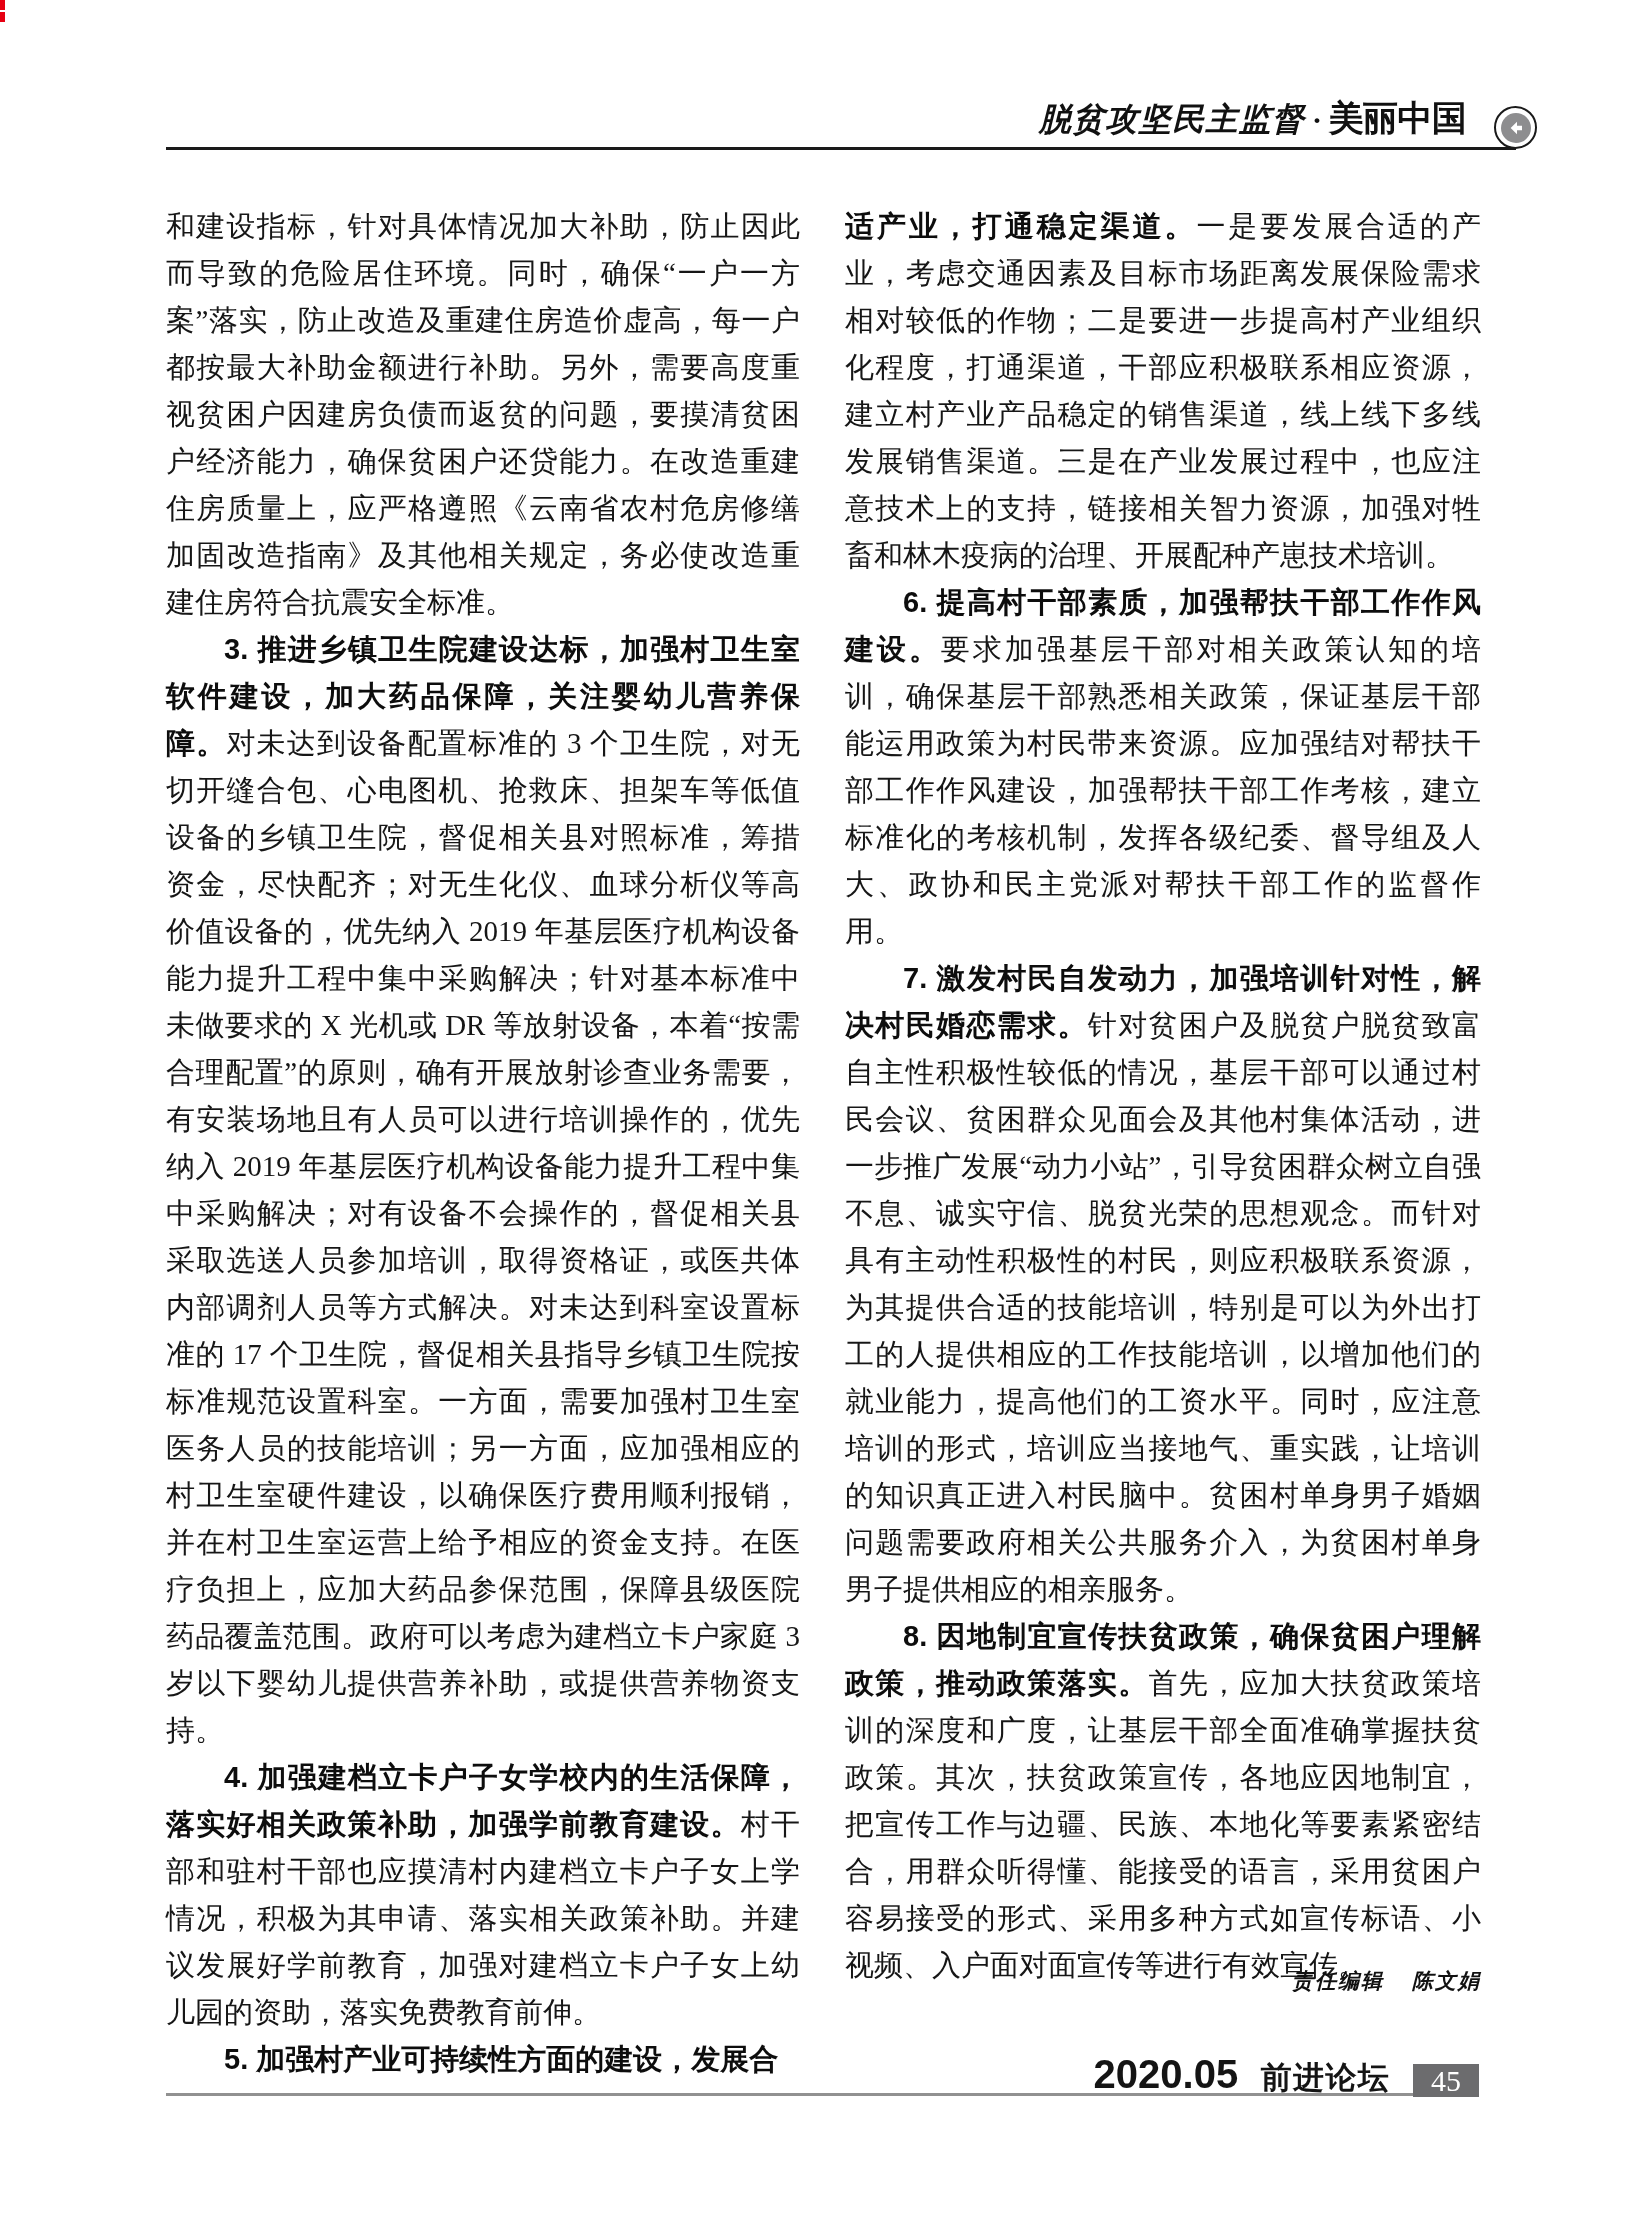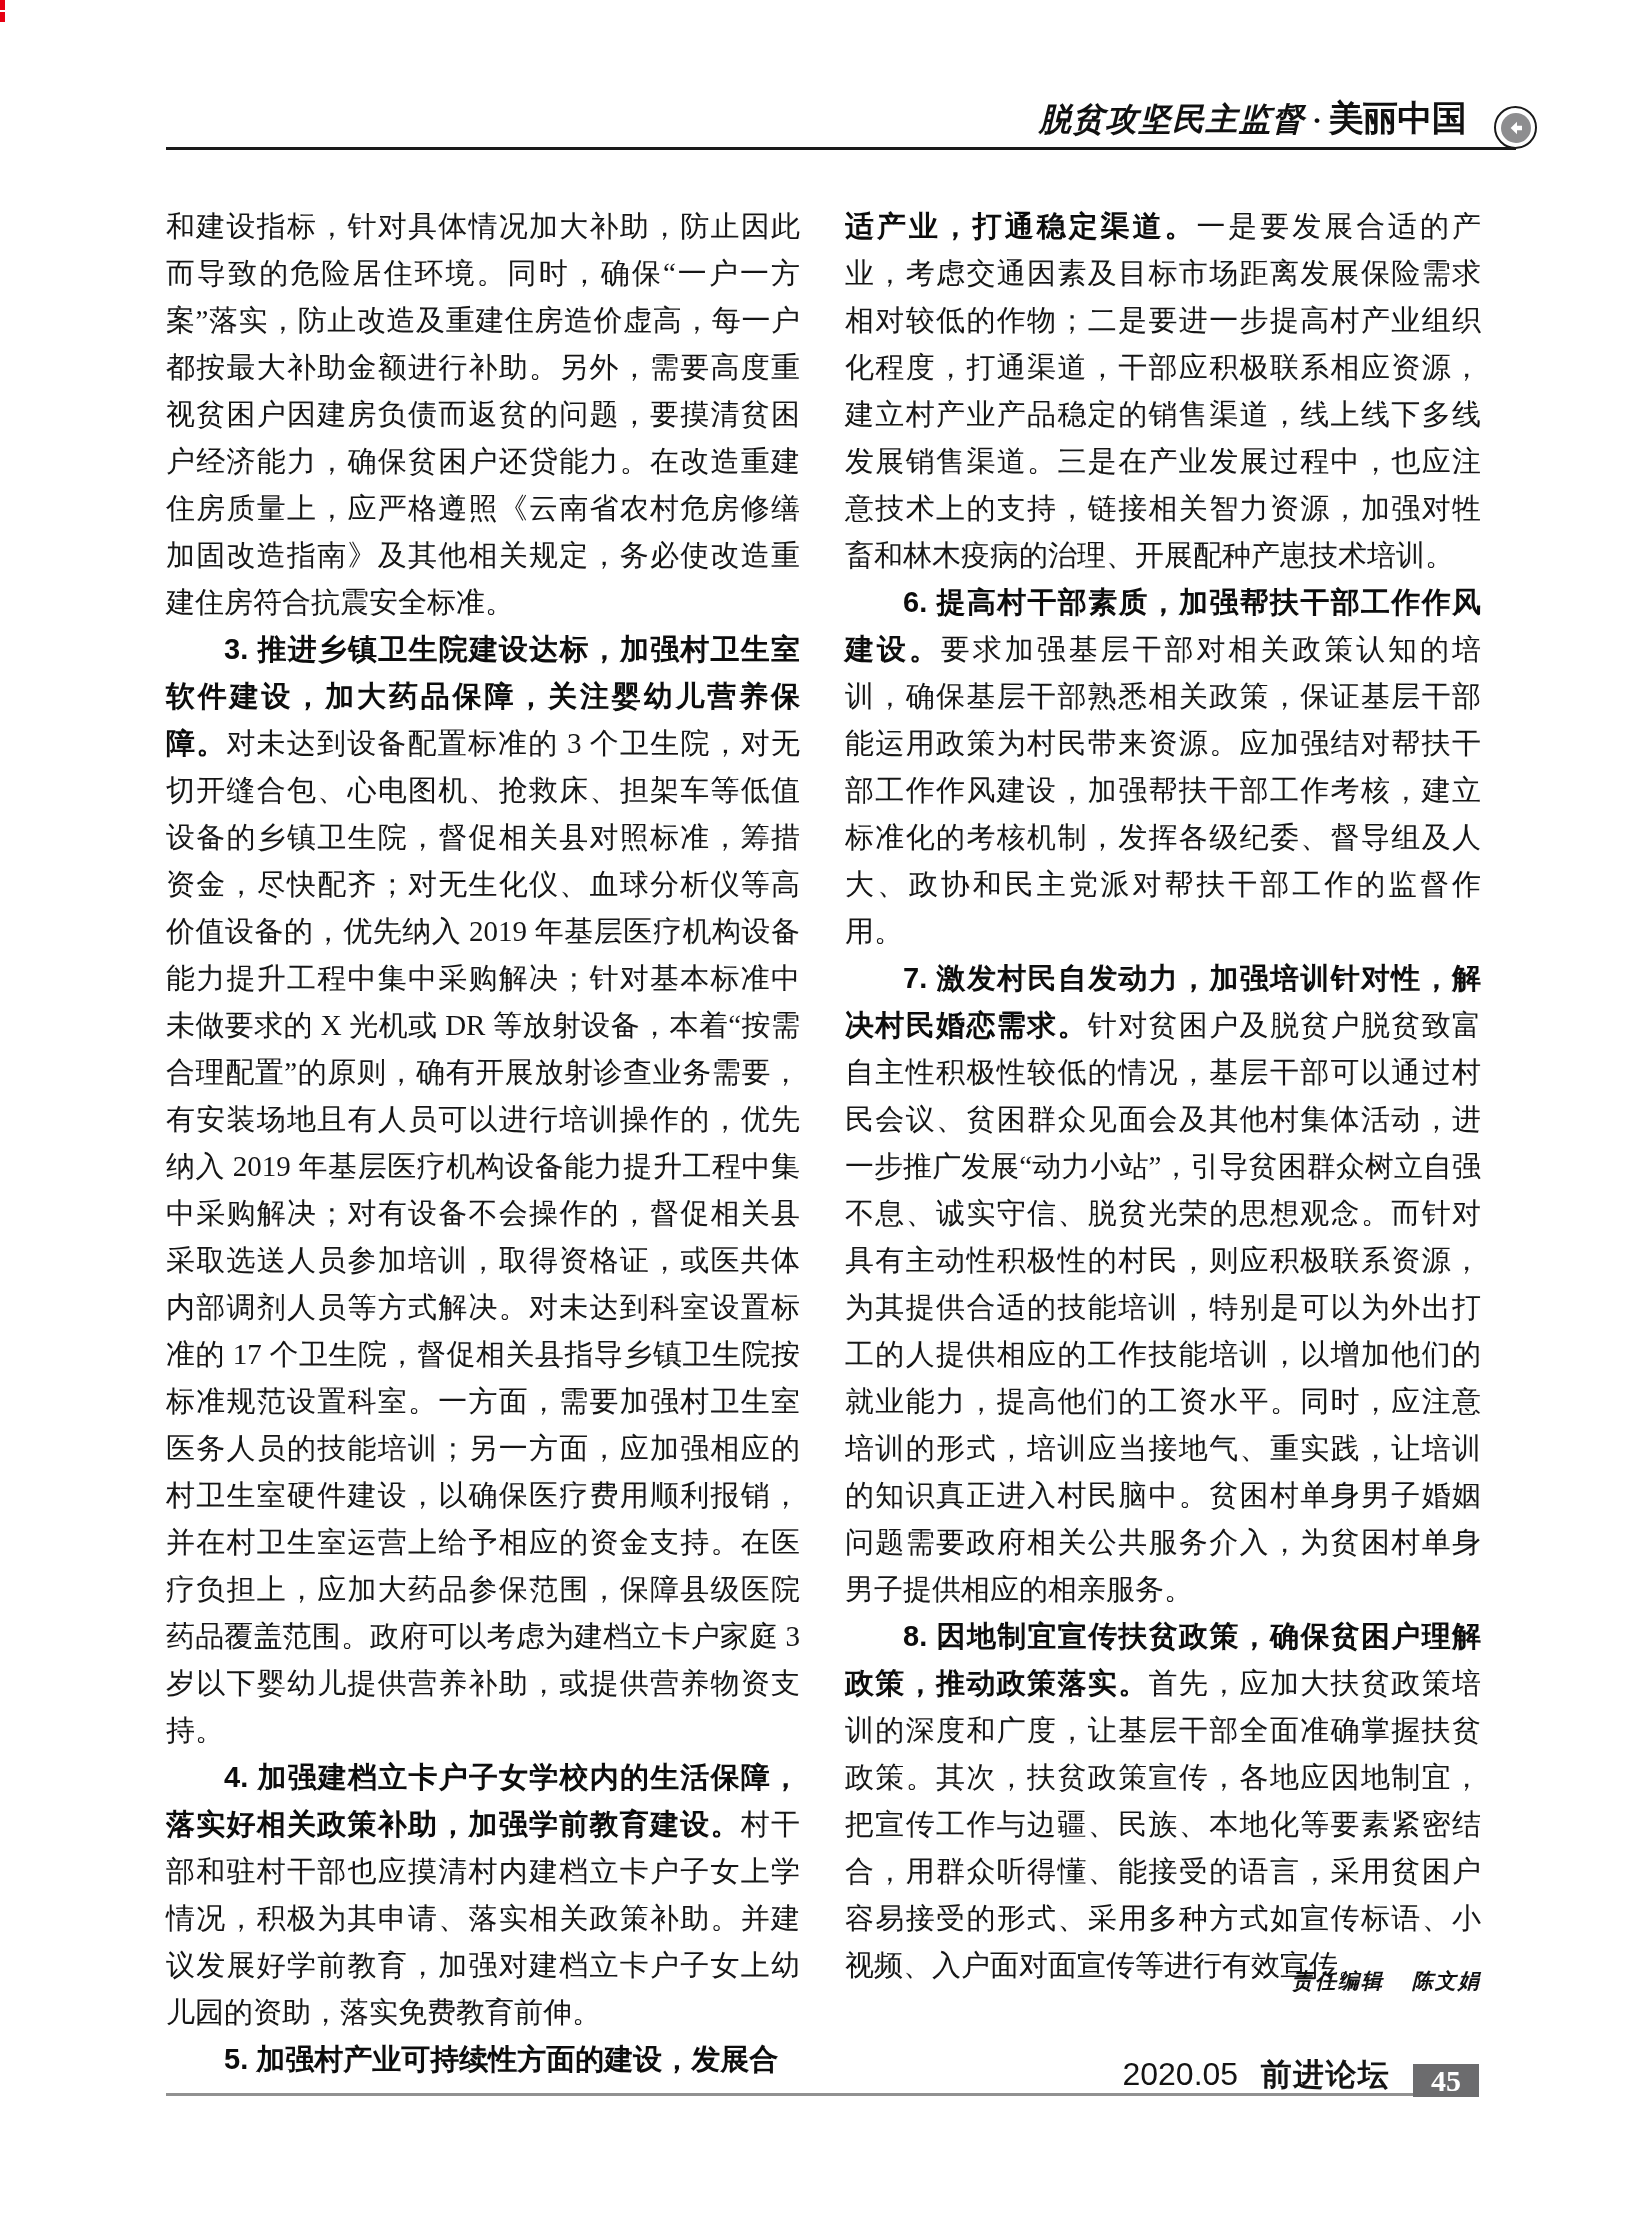--- a/index.html
+++ b/index.html
@@ -66,29 +66,29 @@
   
   .footer-rule{
     position:absolute;left:166px;top:2093px;width:1247px;height:2.7px;background:#919191;
   }
   .footer-text{
     position:absolute;top:2057px;right:255px;height:35px;line-height:35px;
     white-space:nowrap;color:#141414;
   }
   .footer-issue{
     font-family:"Liberation Sans","DejaVu Sans",sans-serif;
-    font-weight:400;font-size:32px;letter-spacing:0;
+    font-weight:700;font-size:40px;letter-spacing:0;
   }
   .footer-journal{
     font-weight:700;font-size:31px;margin-left:20px;letter-spacing:1.3px;
   }
   .page-badge{
     position:absolute;left:1413px;top:2064px;width:66px;height:33px;
     background:#6c6c6e;color:#ffffff;
-    font-weight:700;font-size:30px;line-height:33px;text-align:center;
+    font-weight:400;font-size:30px;line-height:33px;text-align:center;
   }
 </style>
 </head>
 <body>
 
 <div class="red-mark m1"></div>
 <div class="red-mark m2"></div>
 
 <div class="header-text">
   <span class="section-title">脱贫攻坚民主监督</span>

